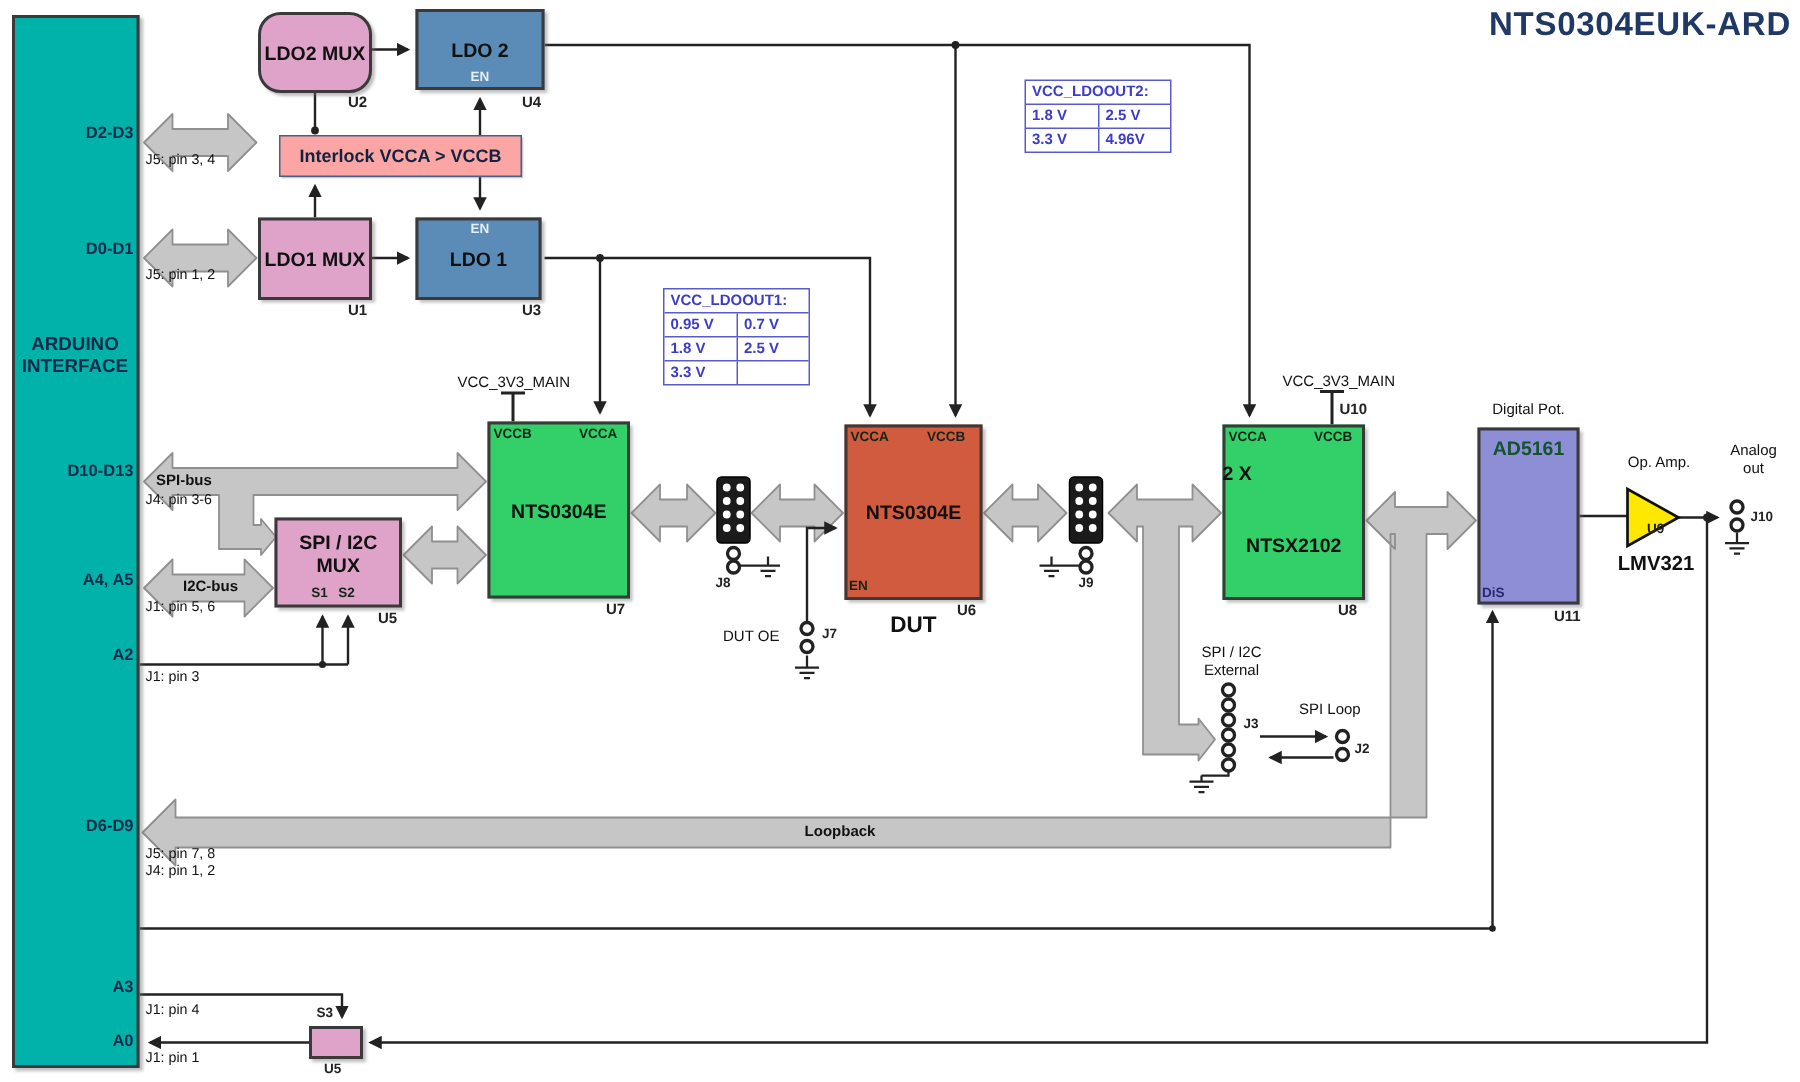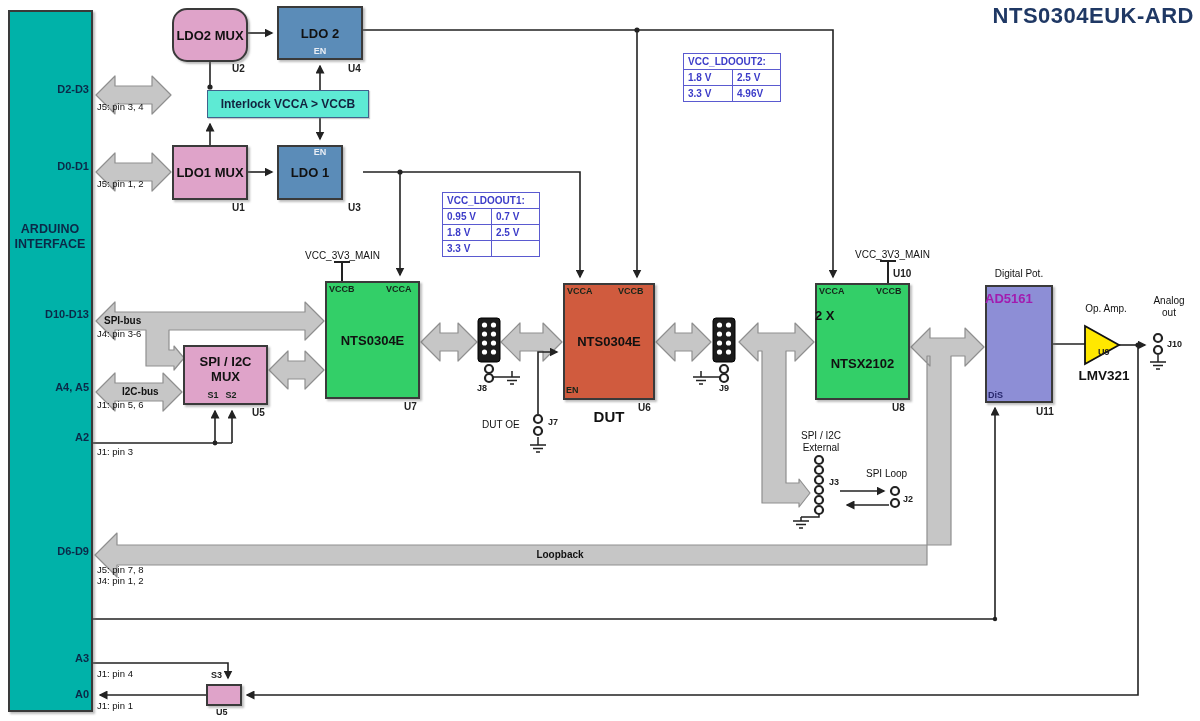--- a/index.html
+++ b/index.html
@@ -6,21 +6,21 @@
   #canvas{position:relative;width:1200px;height:721px;background:#ffffff;overflow:hidden;
           font-family:"Liberation Sans", sans-serif;}
   .abs{position:absolute;}
   svg{position:absolute;left:0;top:0;}
   .blk{position:absolute;display:flex;align-items:center;justify-content:center;text-align:center;
        font-weight:bold;font-size:13px;color:#111;border:2px solid #3a3a3a;box-sizing:border-box;
        box-shadow:2px 2px 2px rgba(110,110,110,.45);}
   .teal{background:#00b2a9;}
   .pink{background:#dfa3c9;}
   .blue{background:#5b8cb8;}
-  .lblue{background:#5eead4;border:1.5px solid #41618c;box-shadow:1px 1px 1px rgba(120,120,120,.4);margin-left:21px;}
+  .lblue{background:#fca5a5;border:1.5px solid #41618c;box-shadow:1px 1px 1px rgba(120,120,120,.4);}
   .green{background:#33cf68;}
   .orange{background:#d05b3e;}
   .purple{background:#8d8ed6;}
   .ref{position:absolute;font-size:10px;font-weight:bold;color:#222;}
   .port{position:absolute;left:10px;width:79px;text-align:right;font-size:11px;font-weight:bold;color:#0b2948;}
   .pins{position:absolute;font-size:9.5px;color:#111;line-height:11px;}
   .pre{white-space:pre-line;}
   .pinlbl{position:absolute;font-size:9px;font-weight:bold;color:#15251a;}
   .note{position:absolute;font-size:10px;color:#111;line-height:11.5px;}
   .buslbl{position:absolute;font-size:10px;font-weight:bold;color:#111;}
@@ -211,21 +211,21 @@
 
   <div class="blk lblue" style="left:186px;top:90px;width:162px;height:28px;font-size:12px;color:#12233f;">
     <span>Interlock VCCA &gt; VCCB</span>
   </div>
 
   <div class="blk pink" style="left:172px;top:145px;width:76px;height:55px;">
     <span>LDO1 MUX</span>
   </div>
   <div class="ref" style="left:232px;top:202px;">U1</div>
 
-  <div class="blk blue" style="left:277px;top:145px;width:66px;height:55px;">
+  <div class="blk blue" style="left:277px;top:145px;width:84px;height:55px;">
     <span>LDO 1</span>
   </div>
   <div class="pinlbl" style="left:308px;top:147px;width:24px;text-align:center;color:#e9eef5;">EN</div>
   <div class="ref" style="left:348px;top:202px;">U3</div>
 
   <div class="tbl" style="left:683px;top:53px;width:98px;">
     <div class="thead" style="border-top:none;">VCC_LDOOUT2:</div>
     <div class="trow">
       <div class="tcell">1.8 V</div>
       <div class="tcell">2.5 V</div>
@@ -292,21 +292,21 @@
   <div class="ref" style="left:892px;top:402px;">U8</div>
 
   <div class="note pre" style="left:790px;top:430px;width:62px;text-align:center;">SPI / I2C
 External</div>
   <div class="jref" style="left:829px;top:477px;">J3</div>
   <div class="note" style="left:866px;top:468px;">SPI Loop</div>
   <div class="jref" style="left:903px;top:494px;">J2</div>
 
   <div class="note" style="left:980px;top:268px;width:78px;text-align:center;">Digital Pot.</div>
   <div class="blk purple" style="left:985px;top:285px;width:68px;height:118px;"></div>
-  <div class="abs" style="left:985px;top:291px;width:68px;text-align:left;font-weight:bold;font-size:13px;color:#a21caf;">AD5161</div>
+  <div class="abs" style="left:985px;top:291px;width:68px;text-align:center;font-weight:bold;font-size:13px;color:#14532d;">AD5161</div>
   <div class="pinlbl" style="left:988px;top:390px;color:#28286e;">DiS</div>
   <div class="ref" style="left:1036px;top:406px;">U11</div>
 
   <div class="note" style="left:1076px;top:303px;width:60px;text-align:center;">Op. Amp.</div>
   <div class="jref" style="left:1098px;top:347px;">U9</div>
   <div class="abs" style="left:1066px;top:368px;width:76px;text-align:center;font-weight:bold;font-size:13.5px;color:#111;">LMV321</div>
 
   <div class="note pre" style="left:1143px;top:295px;width:52px;text-align:center;">Analog
 out</div>
   <div class="jref" style="left:1167px;top:339px;">J10</div>

